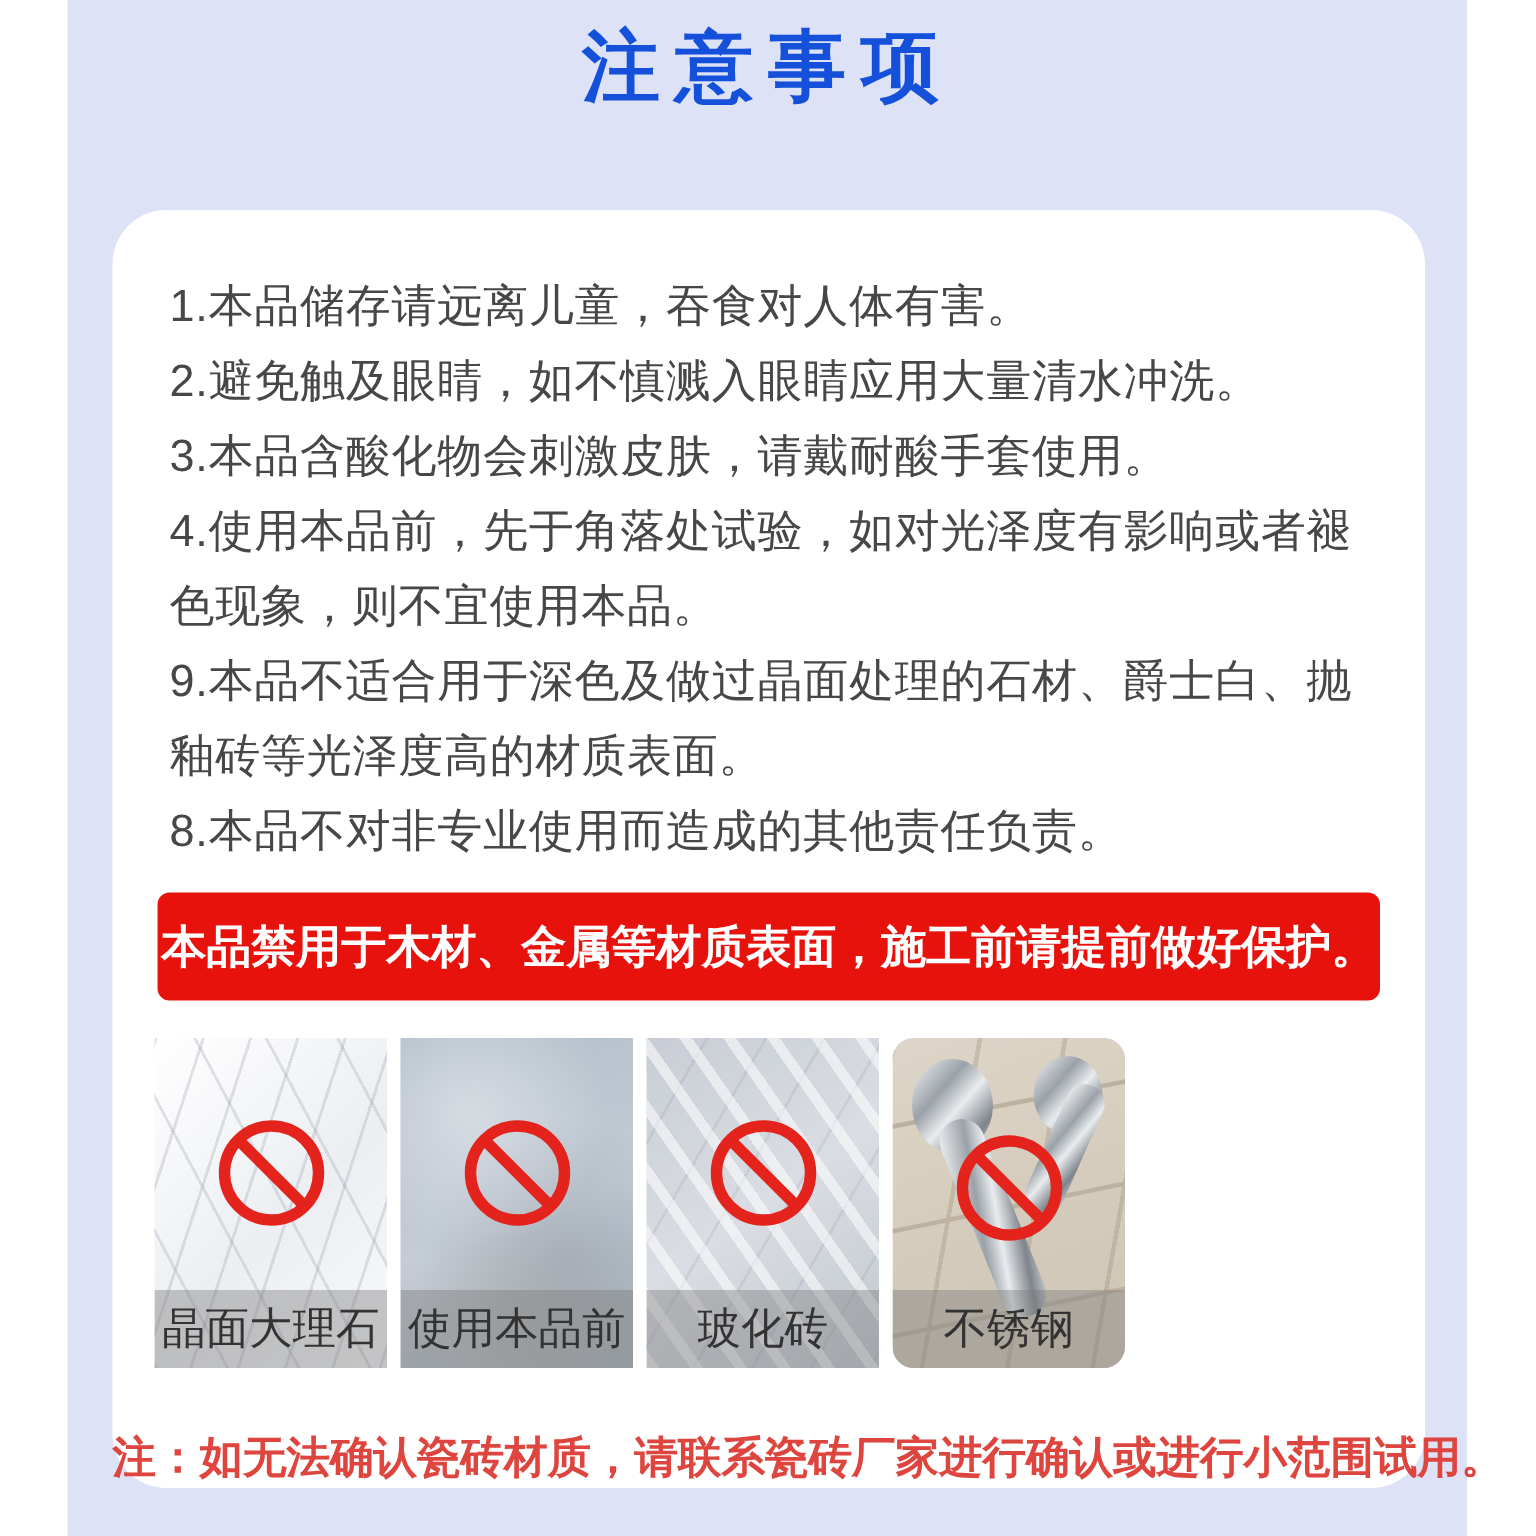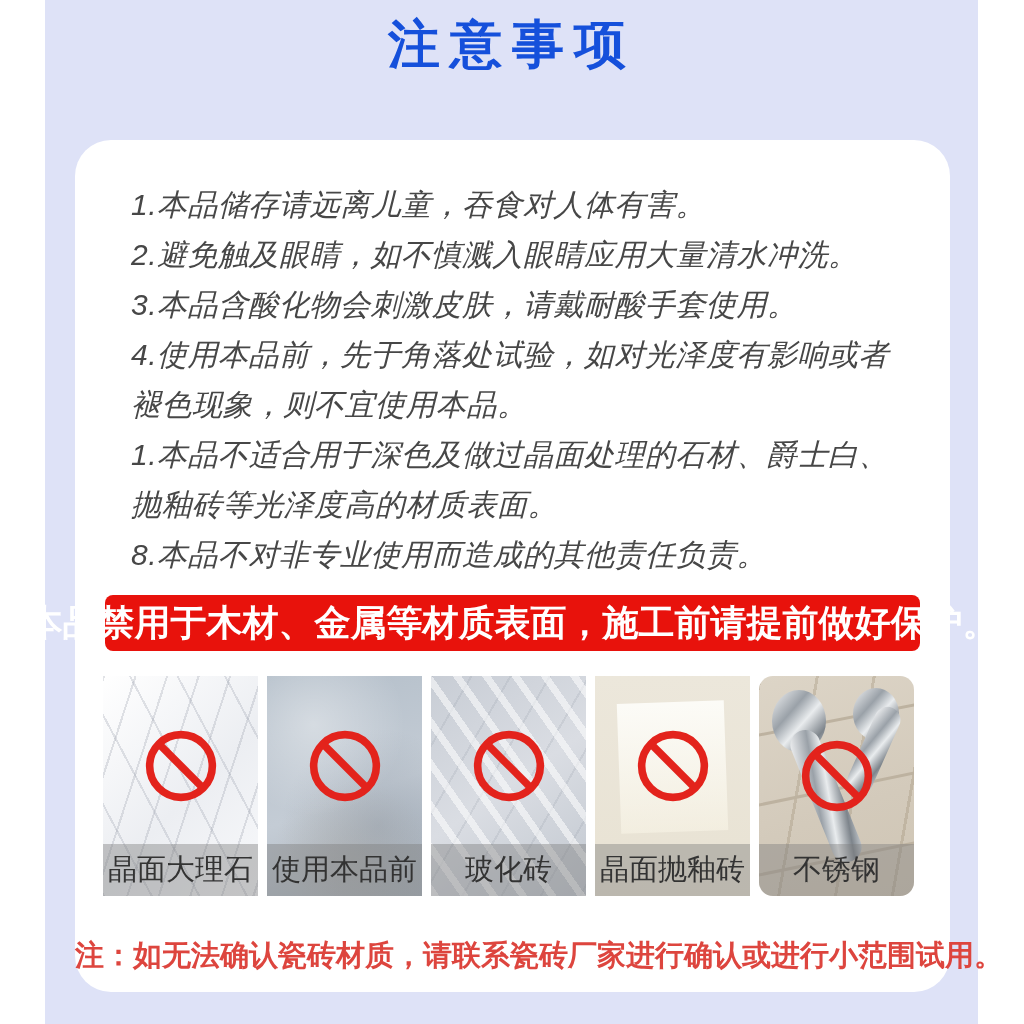--- a/index.html
+++ b/index.html
@@ -21,36 +21,35 @@
     font-size:52px; font-weight:900; letter-spacing:10px;
     color:#1550db;
   }
   .card {
     position:absolute; left:75px; top:140px;
     width:875px; height:852px;
     background:#ffffff;
     border-radius:36px;
   }
   .precaution-list {
-    padding:40px 23px 0 56px;
+    padding:40px 23px 0 38px;
     width:852px;
-    font-style:italic;
   }
   .precaution-item {
     font-size:30px; line-height:50px;
     color:#474747;
     letter-spacing:0.5px;
   }
   .warning-banner {
     margin:15px 30px 0 30px;
-    height:56px;
+    height:72px;
     background:#e8120c;
     border-radius:8px;
     display:flex; align-items:center; justify-content:center;
-    color:#ffffff; font-size:36px; font-weight:700;
+    color:#ffffff; font-size:30px; font-weight:700;
     white-space:nowrap;
   }
   .tiles-row {
     margin:25px 28px 0 28px;
     display:flex; gap:9px;
   }
   .material-tile {
     position:relative;
     width:155px; height:220px;
     overflow:hidden;
@@ -132,21 +131,21 @@
 
 <div class="page-title">注意事项</div>
 
 <div class="card">
 
   <div class="precaution-list">
     <div class="precaution-item">1.本品储存请远离儿童，吞食对人体有害。</div>
     <div class="precaution-item">2.避免触及眼睛，如不慎溅入眼睛应用大量清水冲洗。</div>
     <div class="precaution-item">3.本品含酸化物会刺激皮肤，请戴耐酸手套使用。</div>
     <div class="precaution-item">4.使用本品前，先于角落处试验，如对光泽度有影响或者褪色现象，则不宜使用本品。</div>
-    <div class="precaution-item">1.本品不适合用于深色及做过晶面处理的石材、爵士白、抛釉砖等光泽度高的材质表面。</div>
+    <div class="precaution-item">9.本品不适合用于深色及做过晶面处理的石材、爵士白、抛釉砖等光泽度高的材质表面。</div>
     <div class="precaution-item">8.本品不对非专业使用而造成的其他责任负责。</div>
   </div>
 
   <div class="warning-banner">本品禁用于木材、金属等材质表面，施工前请提前做好保护。</div>
 
   <div class="tiles-row">
 
     <div class="material-tile tex-marble">
       <span></span>
       <svg class="prohibit" width="76" height="76">
@@ -164,27 +163,20 @@
     </div>
 
     <div class="material-tile tex-vitrified">
       <span></span>
       <svg class="prohibit" width="76" height="76">
           <use href="#no-sign"></use>
         </svg>
       <div class="tile-label">玻化砖</div>
     </div>
 
-    <div class="material-tile tex-glazed">
-      <div class="glaze-sheen"></div>
-      <svg class="prohibit" width="76" height="76">
-          <use href="#no-sign"></use>
-        </svg>
-      <div class="tile-label">晶面抛釉砖</div>
-    </div>
 
     <div class="material-tile tex-steel">
       <svg class="steel-svg" width="155" height="220" viewBox="0 0 155 220">
         <line x1="-5" y1="60" x2="160" y2="28" stroke="#bdb2a0" stroke-width="3"></line>
         <line x1="-5" y1="130" x2="160" y2="96" stroke="#bdb2a0" stroke-width="3"></line>
         <line x1="-5" y1="200" x2="160" y2="166" stroke="#bdb2a0" stroke-width="3"></line>
         <ellipse cx="40" cy="45" rx="27" ry="31" fill="url(#chrome)"></ellipse>
         <ellipse cx="117" cy="38" rx="23" ry="26" fill="url(#chrome)"></ellipse>
         <rect x="102" y="28" width="26" height="92" rx="13" transform="rotate(24 115 74)" fill="url(#chrome)"></rect>
         <rect x="52" y="50" width="30" height="140" rx="15" transform="rotate(-22 67 120)" fill="url(#chrome)"></rect>

